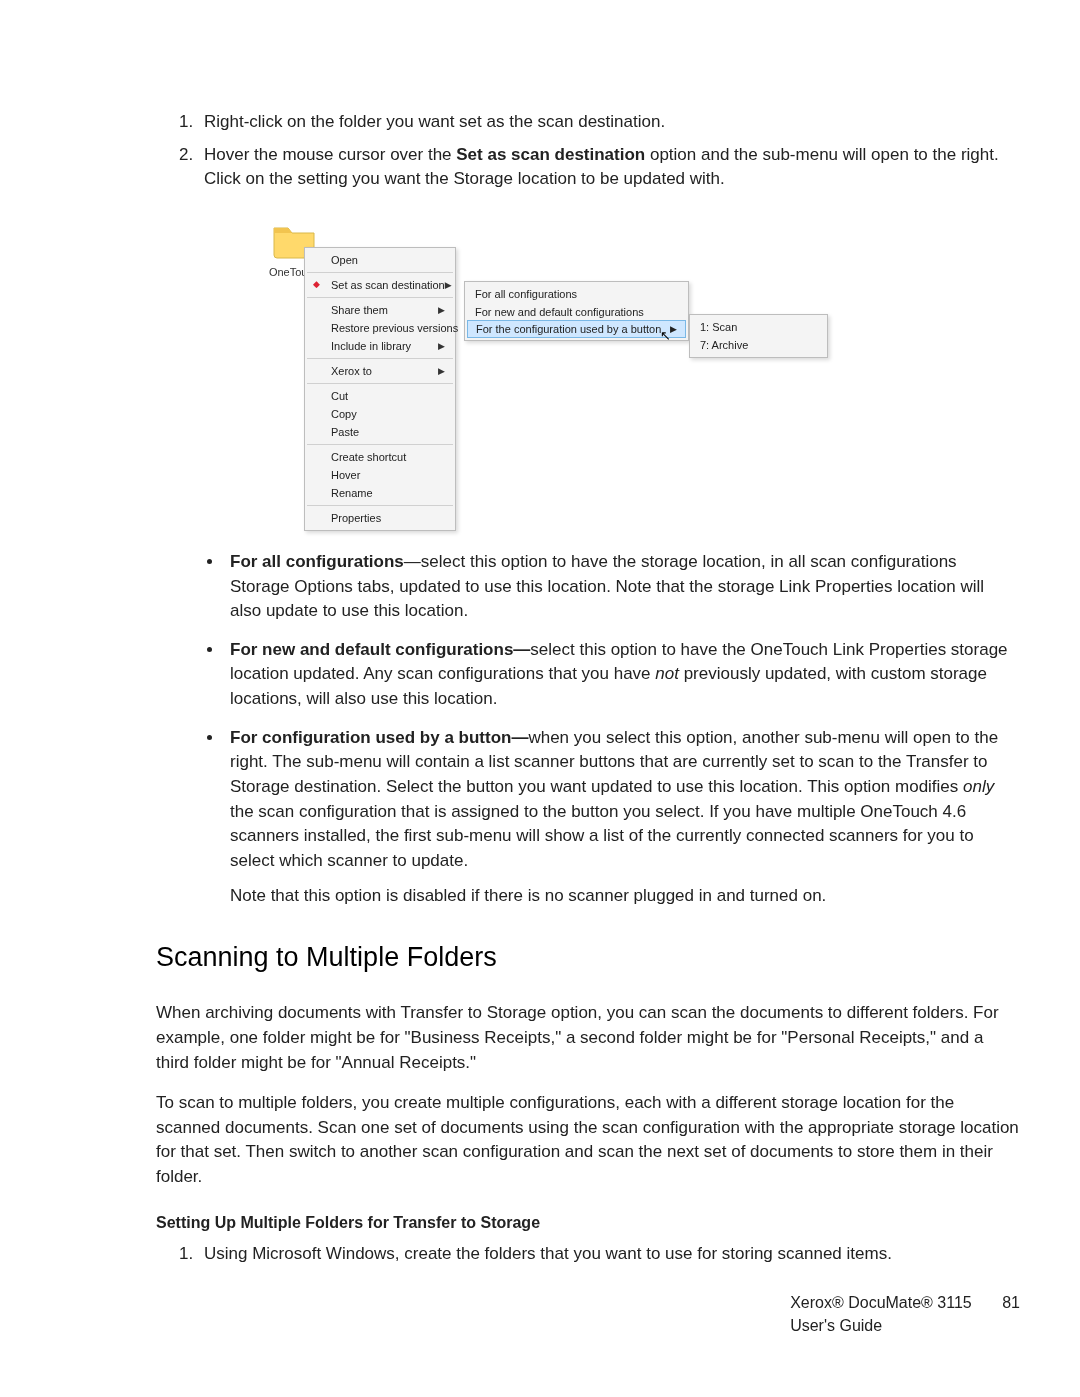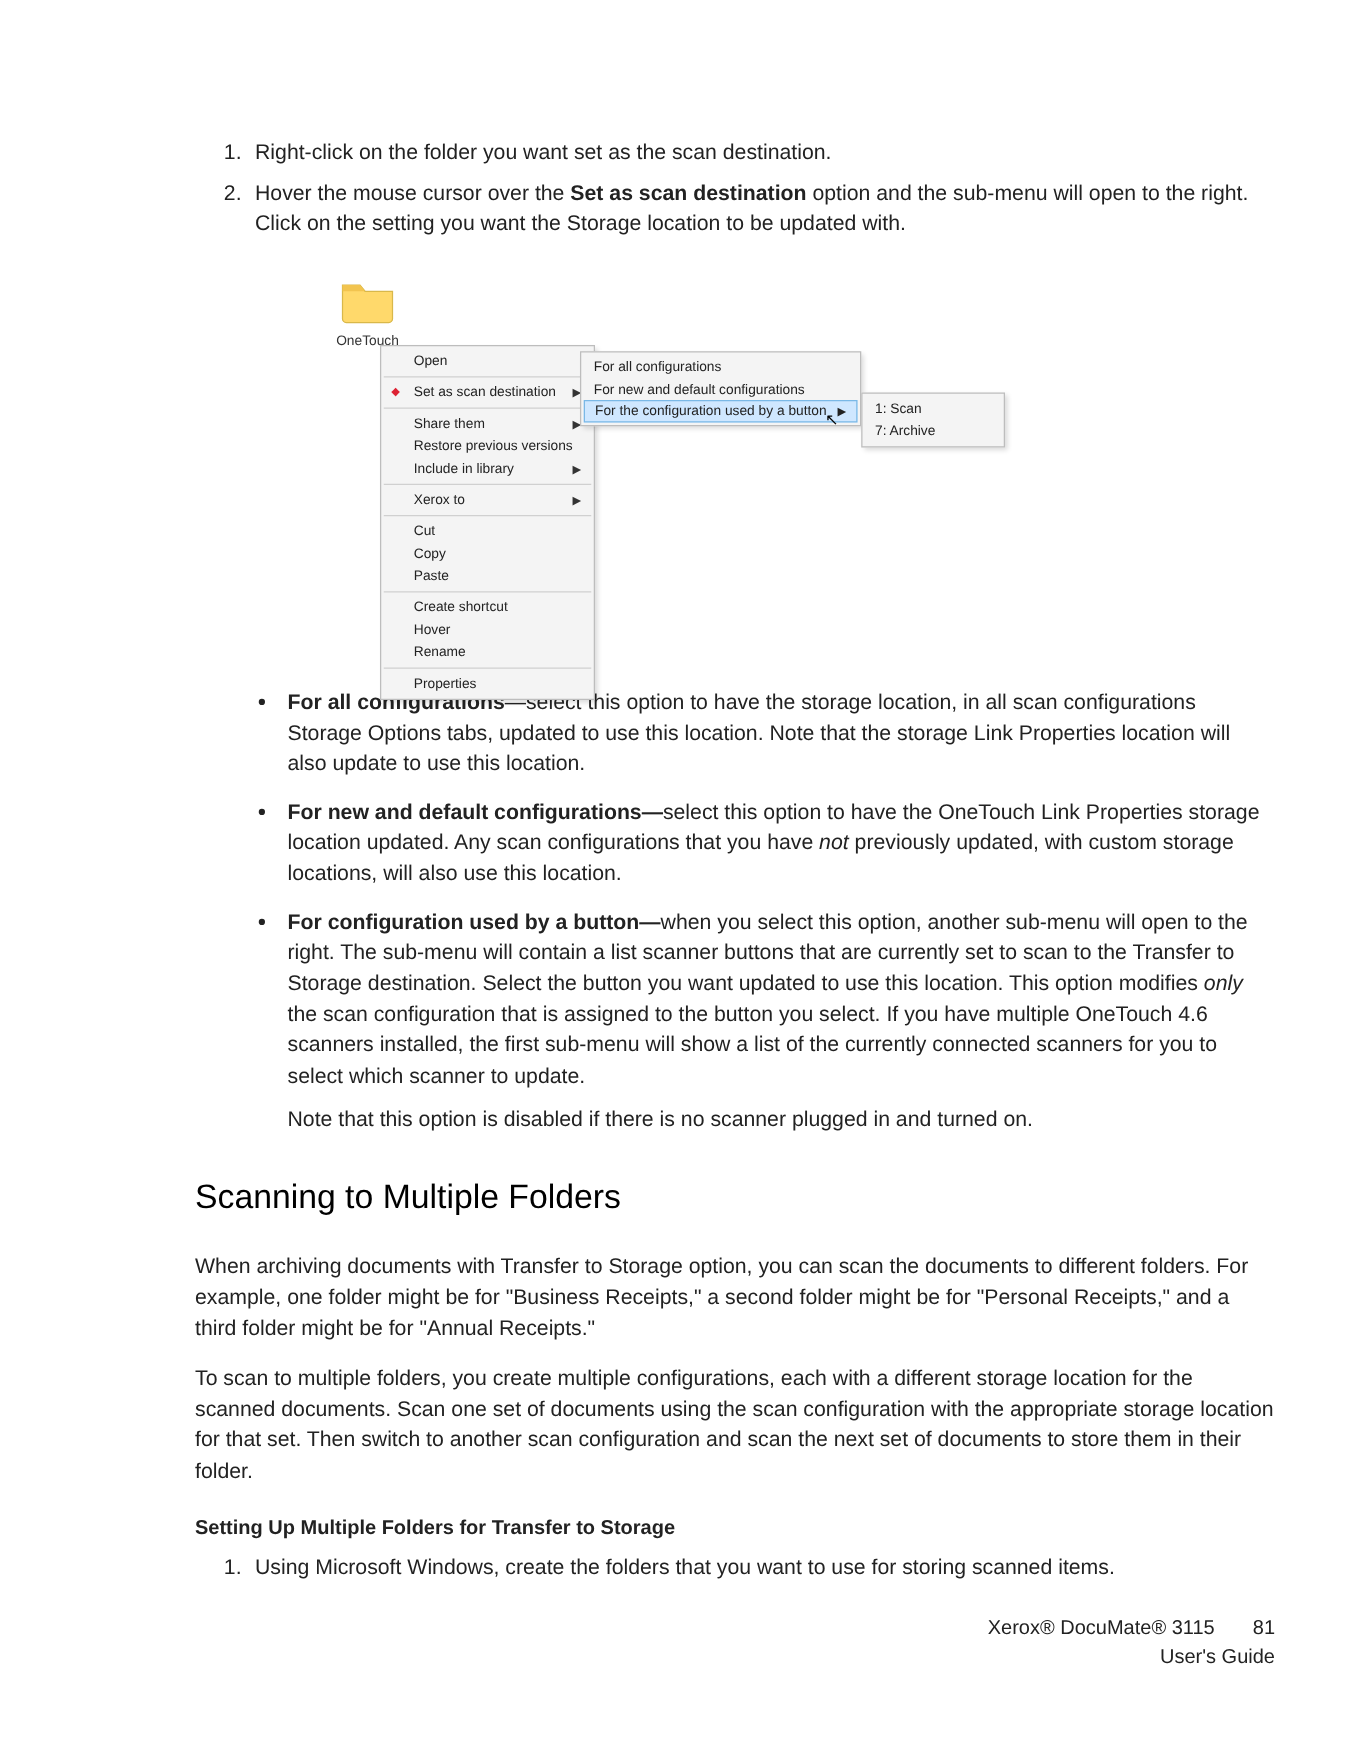--- a/index.html
+++ b/index.html
@@ -5,39 +5,39 @@
   * { box-sizing: border-box; margin: 0; padding: 0; }
   html, body { width: 1080px; height: 1397px; background: #fff; font-family: Arial, Helvetica, sans-serif; color: #222; }
   .page { position: relative; width: 1080px; height: 1397px; padding: 110px 108px 70px 108px; margin-left: 48px; }
   ol.steps { list-style: decimal; padding-left: 42px; font-size: 17px; line-height: 1.45; }
   ol.steps > li { padding-left: 6px; margin-bottom: 8px; }
   .bold { font-weight: 700; }
   .italic { font-style: italic; }
   .screenshot { position: relative; width: 540px; height: 310px; margin: 28px 0 20px 108px; background: #fff; }
   .folder-icon-wrap { position: absolute; left: 0; top: 0; width: 60px; text-align: center; }
   .folder-label { font-size: 11px; color: #333; margin-top: 2px; }
-  .ctx { position: absolute; left: 40px; top: 56px; width: 172px; background: #f4f4f4; border: 1px solid #bdbdbd; box-shadow: 2px 2px 4px rgba(0,0,0,.15); font-size: 11px; color: #222; padding: 3px 0; }
+  .ctx { position: absolute; left: 40px; top: 27px; width: 152px; background: #f4f4f4; border: 1px solid #bdbdbd; box-shadow: 2px 2px 4px rgba(0,0,0,.15); font-size: 11px; color: #222; padding: 3px 0; }
   .ctx .mi { display: flex; align-items: center; justify-content: space-between; padding: 3px 10px 3px 26px; position: relative; white-space: nowrap; }
   .ctx .mi .arrow { font-size: 9px; color: #333; }
   .ctx .sep { height: 1px; background: #d0d0d0; margin: 3px 2px; }
   .ctx .mi.with-icon::before { content: "◆"; position: absolute; left: 8px; top: 3px; font-size: 9px; color: #d23; }
   .sub1 { position: absolute; left: 200px; top: 61px; width: 225px; background: #f4f4f4; border: 1px solid #bdbdbd; box-shadow: 2px 2px 4px rgba(0,0,0,.15); font-size: 11px; padding: 3px 0; }
   .sub1 .mi { display: flex; align-items: center; justify-content: space-between; padding: 3px 10px 3px 10px; white-space: nowrap; }
   .sub1 .mi.hl { background: #cfe7ff; border: 1px solid #7ab8e6; margin: -1px 2px; padding: 2px 8px; justify-content: space-between; }
   .sub1 .mi .arrow { font-size: 9px; }
-  .sub2 { position: absolute; left: 425px; top: 94px; width: 115px; background: #f4f4f4; border: 1px solid #bdbdbd; box-shadow: 2px 2px 4px rgba(0,0,0,.15); font-size: 11px; padding: 3px 0; }
+  .sub2 { position: absolute; left: 425px; top: 94px; width: 139px; background: #f4f4f4; border: 1px solid #bdbdbd; box-shadow: 2px 2px 4px rgba(0,0,0,.15); font-size: 11px; padding: 3px 0; }
   .sub2 .mi { padding: 3px 10px; white-space: nowrap; }
   .cursor { position: absolute; left: 396px; top: 108px; font-size: 13px; color: #000; pointer-events: none; }
   ul.bullets { list-style: disc; padding-left: 68px; margin-top: 16px; font-size: 17px; line-height: 1.45; }
   ul.bullets > li { padding-left: 6px; margin-bottom: 14px; }
   ul.bullets > li .note { display: block; margin-top: 10px; }
   h2.section { color: #000000; font-weight: 400; font-size: 27px; margin-top: 34px; margin-bottom: 28px; }
   p.body { font-size: 17px; line-height: 1.45; margin-bottom: 16px; }
   h3.sub { font-weight: 700; font-size: 16px; margin-top: 24px; margin-bottom: 10px; }
-  .footer { position: absolute; right: 108px; bottom: 60px; text-align: right; font-size: 16px; line-height: 1.4; }
+  .footer { position: absolute; right: 108px; bottom: 60px; text-align: left; font-size: 16px; line-height: 1.4; }
   .footer .pg { display: inline-block; margin-left: 26px; }
 </style>
 </head>
 <body>
 
 <div class="page">
 
   <ol class="steps">
     <li><span>Right-click on the folder you want set as the scan destination.</span></li>
     <li>

